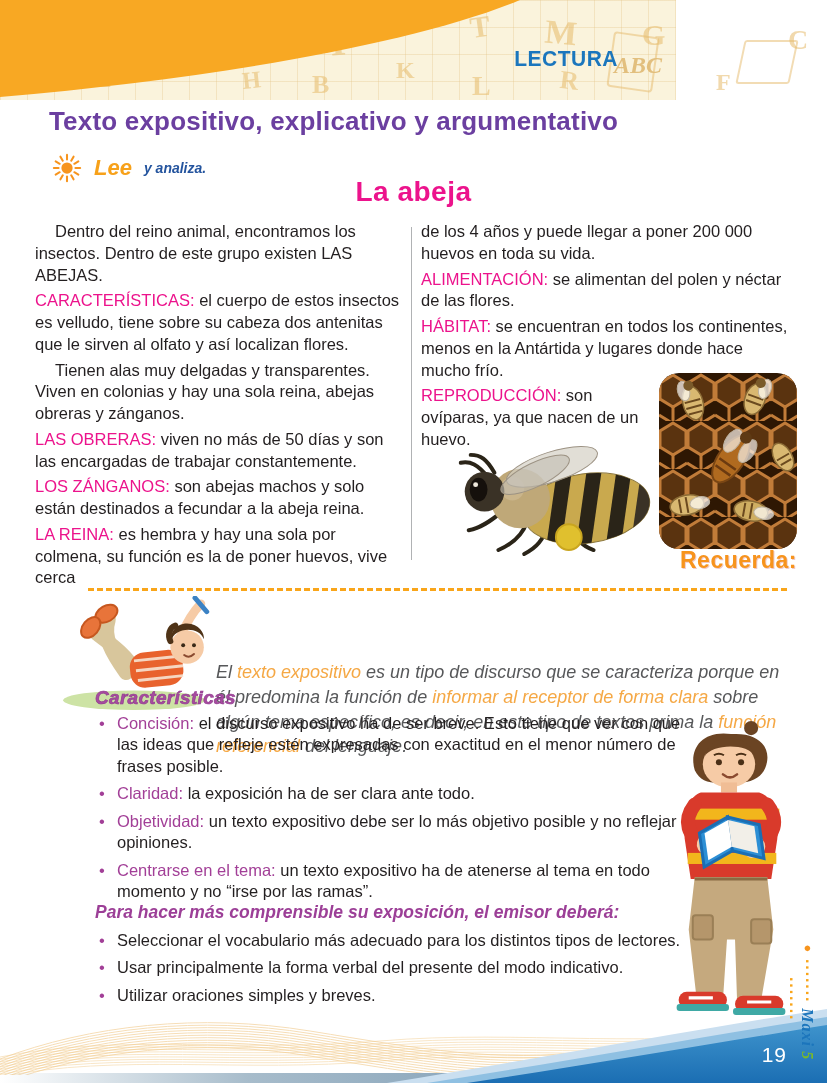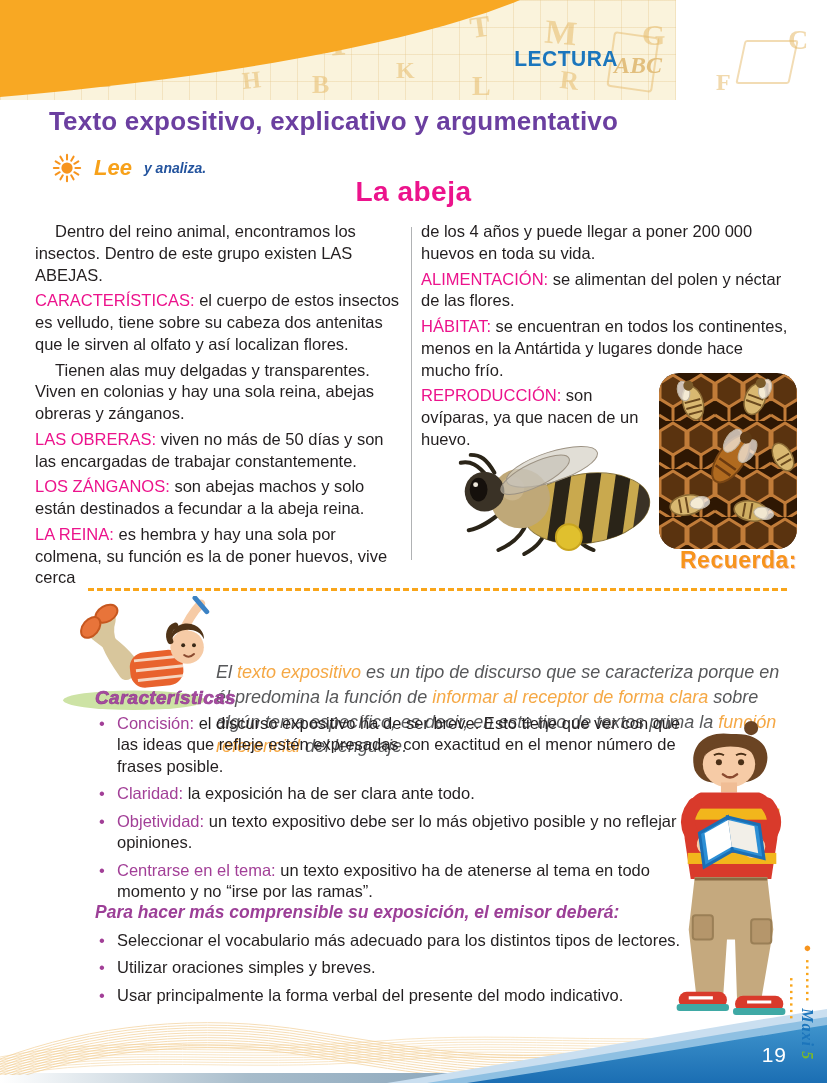--- a/index.html
+++ b/index.html
@@ -288,22 +288,22 @@
     <li><span class="term">Concisión:</span><span>el discurso expositivo ha de ser breve. Esto tiene que ver con que las ideas que refleje estén expresadas con exactitud en el menor número de frases posible.</span></li>
     <li><span class="term">Claridad:</span><span>la exposición ha de ser clara ante todo.</span></li>
     <li><span class="term">Objetividad:</span><span>un texto expositivo debe ser lo más objetivo posible y no reflejar opiniones.</span></li>
     <li><span class="term">Centrarse en el tema:</span><span>un texto expositivo ha de atenerse al tema en todo momento y no “irse por las ramas”.</span></li>
   </ul>
 
   <div class="sub-heading">Para hacer más comprensible su exposición, el emisor deberá:</div>
 
   <ul class="bullets bullets2">
     <li><span>Seleccionar el vocabulario más adecuado para los distintos tipos de lectores.</span></li>
+    <li><span>Usar principalmente la forma verbal del presente del modo indicativo.</span></li>
     <li><span>Utilizar oraciones simples y breves.</span></li>
-    <li><span>Usar principalmente la forma verbal del presente del modo indicativo.</span></li>
   </ul>
 
   <div class="reading-boy">
     <svg width="142" height="302" viewBox="0 0 140 300">
       <circle cx="90" cy="12" r="7" fill="#6b4423"></circle>
       <path d="M70,18 C40,14 28,34 34,54 C40,66 50,68 70,66 C92,68 104,60 106,44 C108,28 94,16 70,18 Z" fill="#6b4423"></path>
       <ellipse cx="68" cy="48" rx="26" ry="23" fill="#f6cba6"></ellipse>
       <path d="M44,40 C50,28 86,26 94,40 C92,30 82,22 68,22 C54,22 46,30 44,40 Z" fill="#6b4423"></path>
       <circle cx="58" cy="46" r="3" fill="#4a2f16"></circle>
         <circle cx="80" cy="46" r="3" fill="#4a2f16"></circle>

